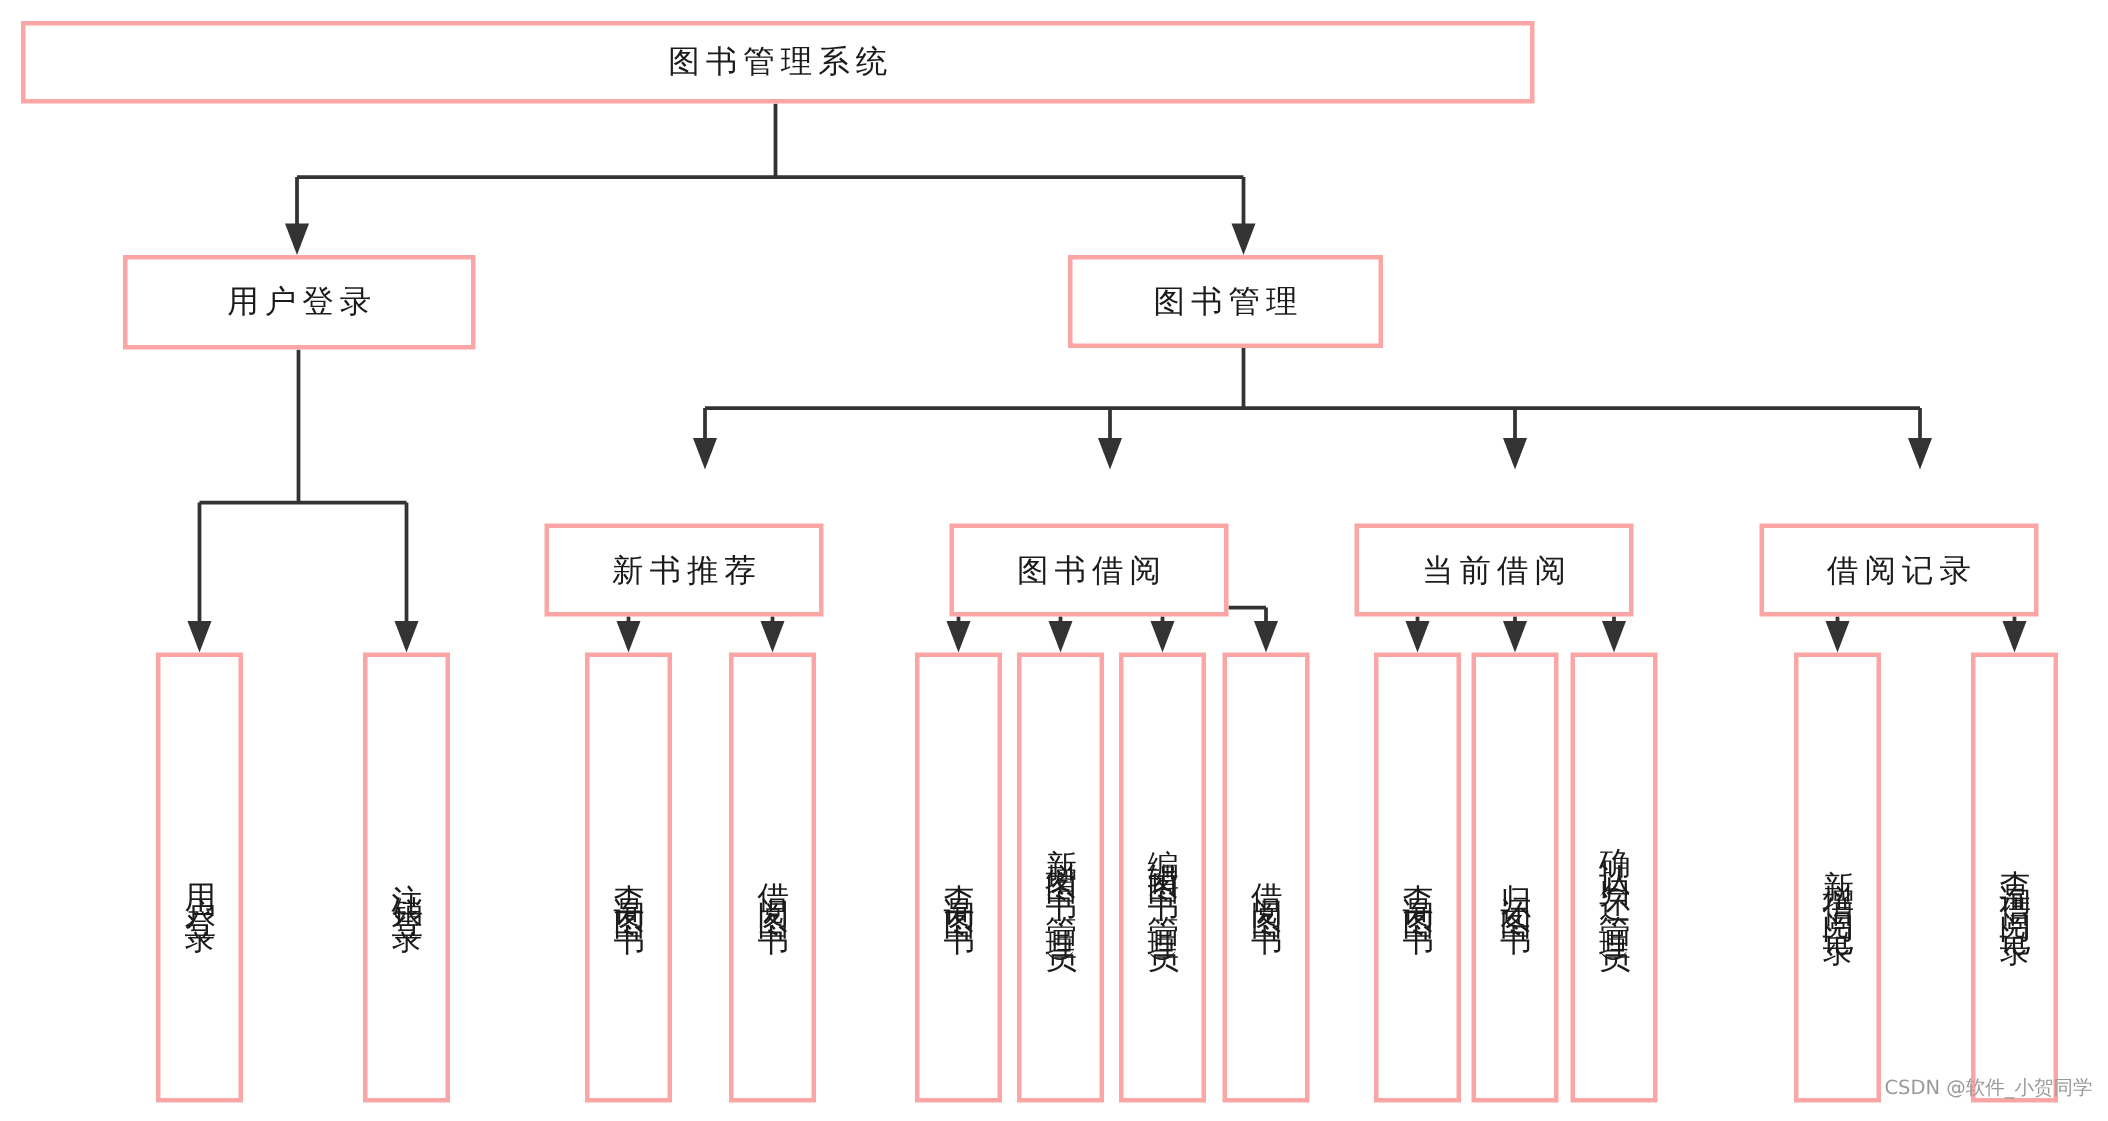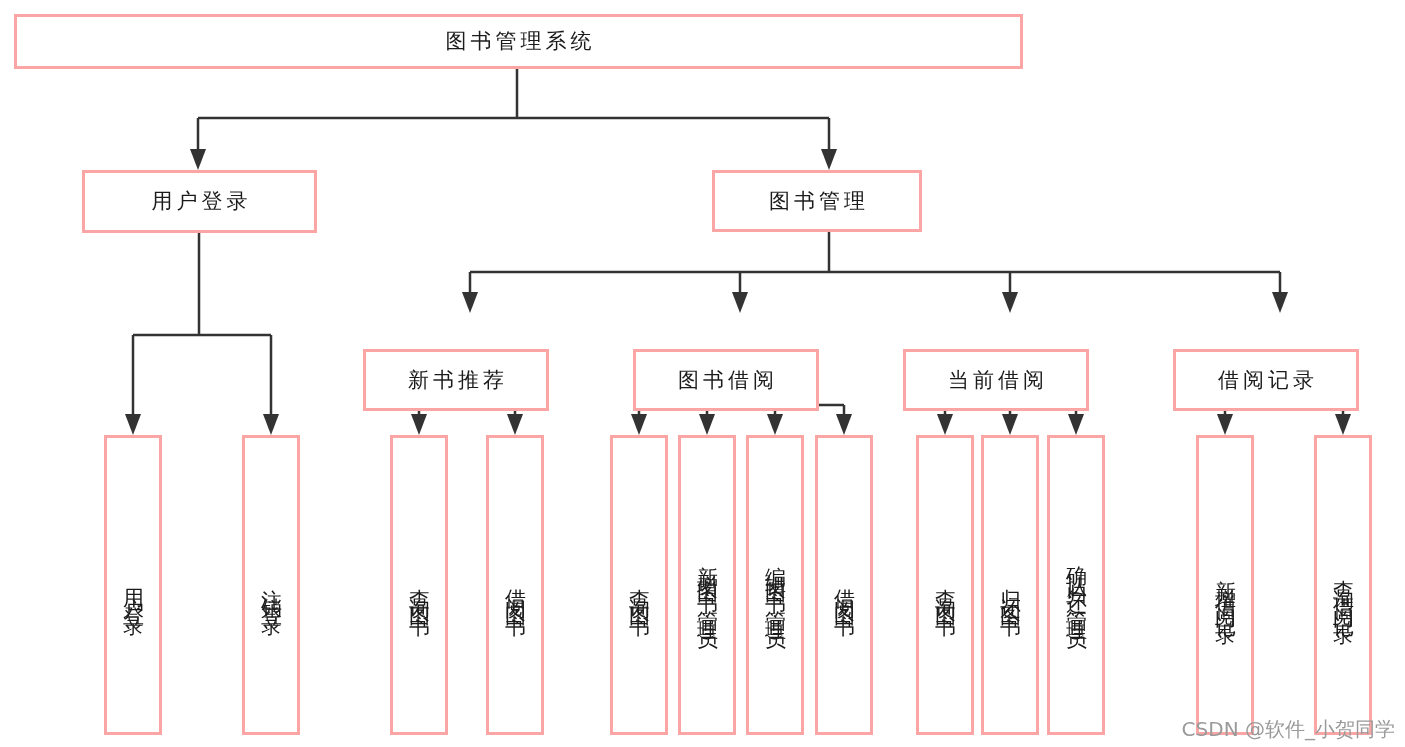--- a/index.html
+++ b/index.html
@@ -54,21 +54,21 @@
   .l-bb-edit{left:746px;}
   .l-bb-borrow{left:815px;}
   .l-cb-query{left:916px;}
   .l-cb-return{left:981px;}
   .l-cb-confirm{left:1047px;}
   .l-br-add{left:1196px;}
   .l-br-query{left:1314px;}
   .watermark{
     position:absolute;
     right:10px;top:716px;
-    font-size:20px;
+    font-size:13px;
     color:#9a9a9a;
     z-index:10;
     white-space:nowrap;
   }
 </style>
 </head>
 <body>
 
 <div class="canvas">
 

